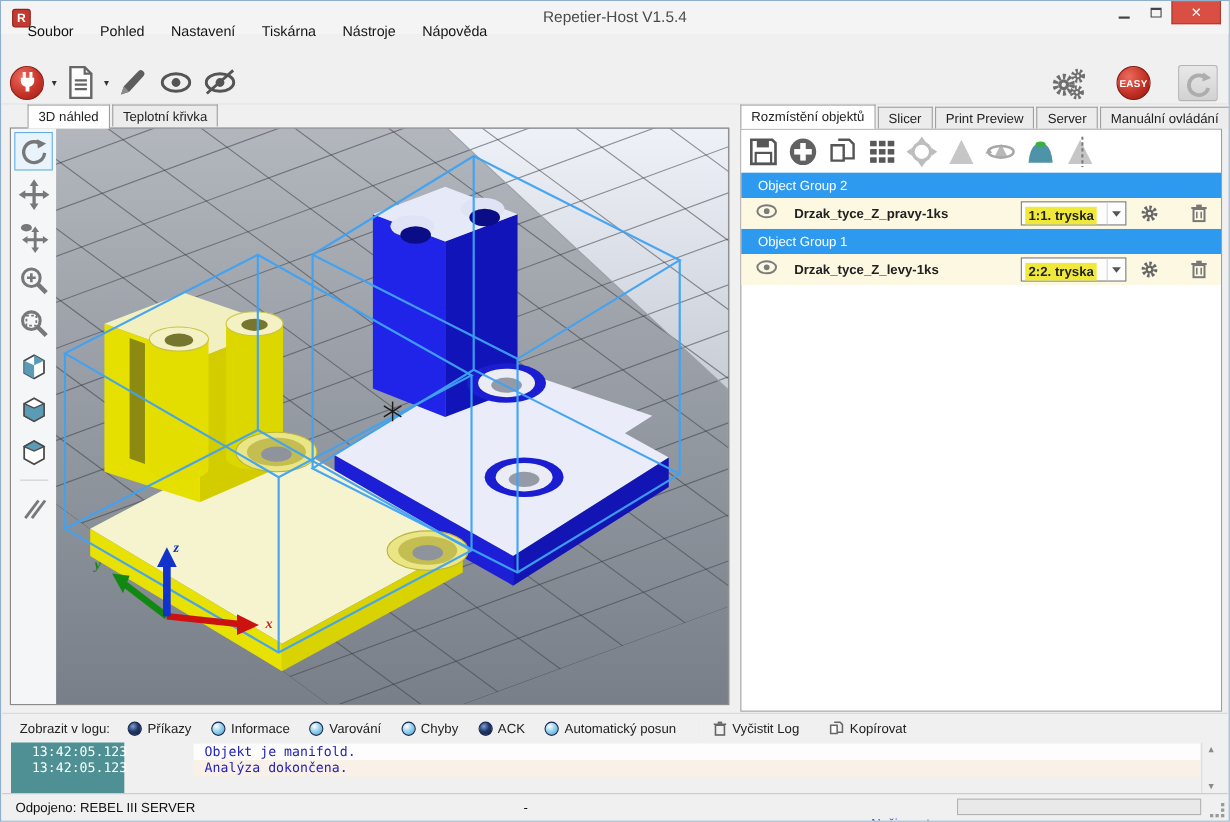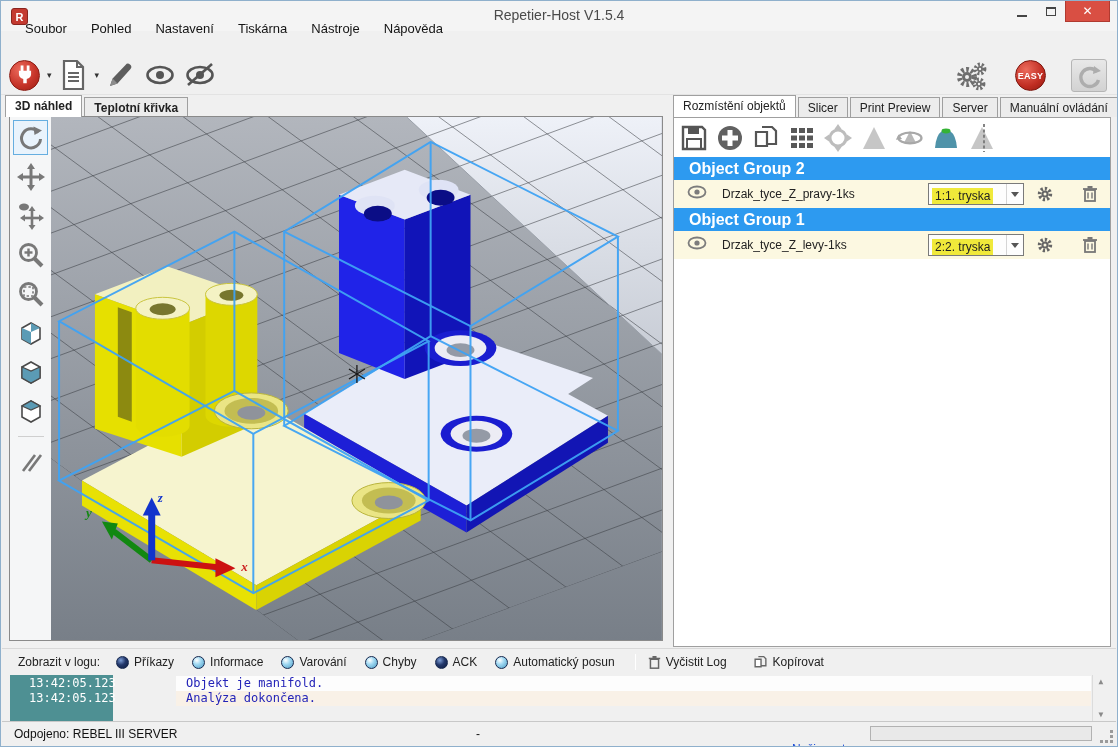--- a/index.html
+++ b/index.html
@@ -31,43 +31,43 @@
   .connect-circle{width:31px;height:31px;border-radius:50%;border:1px solid #8d1d14;
       background:radial-gradient(circle at 35% 30%,#ec6b5c 0%,#c7352a 55%,#9c1c12 100%);
       display:flex;align-items:center;justify-content:center;}
   .easy-circle{width:31px;height:31px;border-radius:50%;border:1px solid #7e170f;
       background:radial-gradient(circle at 35% 30%,#ec6b5c 0%,#c02d22 60%,#8f180f 100%);
       color:#fff;font-size:9px;font-weight:bold;display:flex;align-items:center;justify-content:center;letter-spacing:.3px;}
   .estop-btn{width:36px;height:33px;border:1px solid #b5b5b5;border-radius:3px;
       background:linear-gradient(#e8e8e8,#d2d2d2);display:flex;align-items:center;justify-content:center;}
 
   
-  .left-tabs{position:absolute;left:4px;top:94px;display:flex;align-items:flex-end;font-weight:bold;}
+  .left-tabs{position:absolute;left:24px;top:94px;display:flex;}
   .right-tabs{display:flex;align-items:flex-end;height:21px;}
   .tab{height:20px;padding:3px 9px 2px;font-size:12px;background:#ececec;border:1px solid #9f9f9f;border-bottom:none;
        margin-right:2px;color:#222;white-space:nowrap;}
   .tab.active{background:#fff;height:22px;position:relative;z-index:2;}
 
   
   .viewport{position:absolute;left:8px;top:115px;width:654px;height:525px;border:1px solid #8a8a8a;background:#aab0bb;}
   .viewport svg{display:block;}
   .view-tools{position:absolute;left:9px;top:116px;width:41px;height:523px;background:#f5f6f7;
       display:flex;flex-direction:column;align-items:center;padding-top:3px;gap:4px;z-index:3;}
   .vt-btn{width:35px;height:35px;display:flex;align-items:center;justify-content:center;border:1px solid transparent;}
   .vt-btn.selected{border:1px solid #66aee0;background:#e9f3fc;}
   .vt-divider{width:26px;height:1px;background:#cfcfcf;margin:4px 0;}
 
   
   .right-panel{position:absolute;left:672px;top:95px;width:438px;height:551px;}
   .panel-body{position:absolute;left:0;right:0;top:21px;bottom:0;background:#fff;border:1px solid #9f9f9f;}
   .panel-toolbar{height:39px;display:flex;align-items:center;gap:6px;padding-left:5px;background:#fff;}
   .pt-btn{width:30px;height:30px;display:flex;align-items:center;justify-content:center;}
-  .group-header{height:23px;background:#2d9af0;color:#fff;font-size:16px;font-weight:bold;
+  .group-header{height:23px;background:#2d9af0;color:#fff;font-size:12px;font-weight:normal;
       display:flex;align-items:center;padding-left:15px;}
-  .obj-row{height:28px;background:#fcf8e1;position:relative;display:flex;align-items:center;}
+  .obj-row{height:28px;background:#fcf8e1;position:relative;display:flex;align-items:center;font-weight:bold;}
   .row-eye{margin-left:13px;}
   .row-name{margin-left:15px;font-size:12px;color:#222;}
   .extruder-select{position:absolute;left:254px;top:3px;width:96px;height:22px;border:1px solid #7a7a7a;
       background:#fdfdfd;display:flex;align-items:flex-end;font-size:12px;}
   .extruder-text{margin-left:3px;background:#f0e93a;padding:1px 3px;white-space:nowrap;}
   .combo-arrow{position:absolute;right:0;top:0;width:17px;height:100%;display:flex;align-items:center;justify-content:center;border-left:1px solid #d5d5d5;}
   .combo-arrow:before{content:"";border-left:4px solid transparent;border-right:4px solid transparent;border-top:5px solid #555;}
   .row-gear{position:absolute;left:362px;top:5px;}
   .row-trash{position:absolute;left:408px;top:5px;}
 

